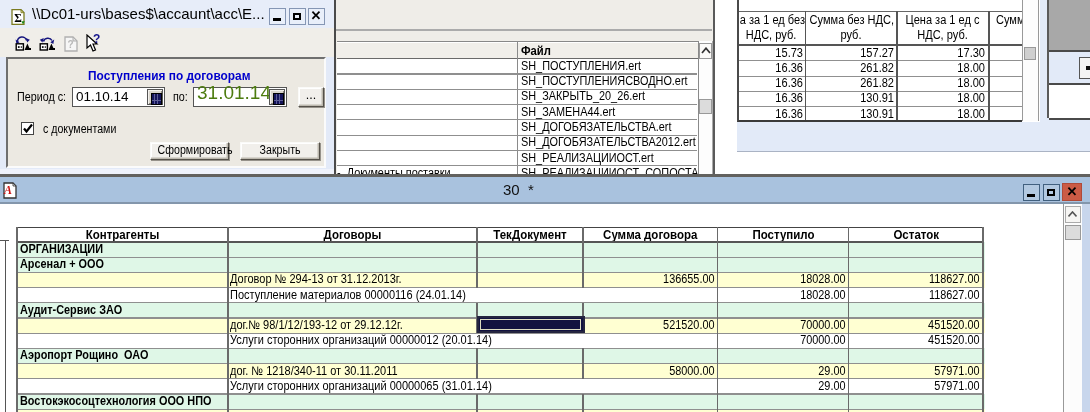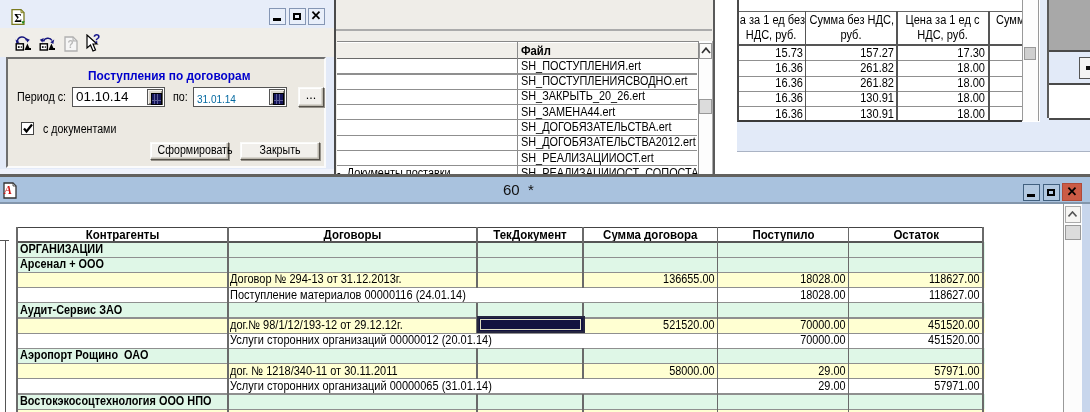--- a/index.html
+++ b/index.html
@@ -103,20 +103,21 @@
 <div class="abs" style="left:0;top:0;width:334px;height:174px;background:#E3EAF8;">
 
   <div class="abs" style="left:0;top:0;width:334px;height:28px;background:#E7EDF9;border-bottom:1px solid #BCC6D8;"></div>
 
   <svg class="abs" style="left:10px;top:9px;" width="16" height="16" viewBox="0 0 16 16">
     <path d="M2 0.7 L11 0.7 L14 3.7 L14 15.3 L2 15.3 Z" fill="#ffffff" stroke="#7B7B20" stroke-width="1.3"></path>
     <path d="M11 0.7 L11 3.7 L14 3.7 Z" fill="#E6E6A0" stroke="#7B7B20" stroke-width="0.9"></path>
     <text x="4.2" y="12.5" font-size="11.5" font-weight="bold" font-family="Liberation Serif" fill="#000">Σ</text>
     <path d="M11.2 12.2 L14.8 12.2 L13 15.2 Z" fill="#1a8a1a"></path>
   </svg>
+  <div class="txt" style="left:32px;top:5px;font-size:15px;color:#000;">\\Dc01-urs\bases$\accaunt\acc\E...</div>
 
   <div class="abs tbtn" style="left:269px;top:8px;width:17px;height:17px;background:#E9EFFA;border:1.5px solid #8596B4;box-sizing:border-box;">
      <div class="abs" style="left:3px;top:9px;width:8px;height:3px;background:#000;"></div>
   </div>
   <div class="abs tbtn" style="left:288.5px;top:8px;width:17px;height:17px;background:#E9EFFA;border:1.5px solid #8596B4;box-sizing:border-box;">
      <div class="abs" style="left:3px;top:3.5px;width:8px;height:7px;border:2px solid #000;box-sizing:border-box;"></div>
   </div>
   <div class="abs tbtn" style="left:308px;top:8px;width:17px;height:17px;background:#E9EFFA;border:1.5px solid #8596B4;box-sizing:border-box;text-align:center;">
      <div class="txt" style="left:0;top:-1px;width:14px;font-size:13px;font-weight:bold;color:#000;">✕</div>
   </div>
@@ -156,21 +157,21 @@
   <div class="abs" style="left:6px;top:57px;width:320px;height:111px;background:#ECE9E2;border-top:2px solid #6F6F6F;border-left:2px solid #6F6F6F;border-right:2.5px solid #FBFBFB;border-bottom:2.5px solid #FBFBFB;box-sizing:border-box;"></div>
   <div class="txt" style="left:88px;top:68.5px;font-size:12.5px;font-weight:bold;color:#0000CC;transform:scaleX(0.95);transform-origin:0 0;">Поступления по договорам</div>
   <div class="txt" style="left:17px;top:89.5px;font-size:12.5px;color:#000;transform:scaleX(0.86);transform-origin:0 0;">Период с:</div>
 
   <div class="abs" style="left:72px;top:87px;width:93px;height:20px;background:#fff;border:1.5px solid #555;box-sizing:border-box;"></div>
   <div class="txt" style="left:76px;top:89px;font-size:13.5px;color:#000;">01.10.14</div>
   <div class="abs calbtn" style="left:147px;top:89px;"></div>
   <div class="txt" style="left:173px;top:89.5px;font-size:12.5px;color:#000;transform:scaleX(0.86);transform-origin:0 0;">по:</div>
 
   <div class="abs" style="left:193px;top:87px;width:94px;height:20px;background:#fff;border:1.5px solid #555;box-sizing:border-box;"></div>
-  <div class="txt" style="left:197px;top:94px;font-size:10px;color:#0369a1;">31.01.14</div>
+  <div class="txt" style="left:197px;top:82px;font-size:19px;color:#4d7c0f;">31.01.14</div>
   <div class="abs calbtn" style="left:269px;top:89px;"></div>
 
   <div class="abs btn3d" style="left:298px;top:87px;width:26px;height:20px;line-height:14px;">...</div>
 
   <div class="abs" style="left:21px;top:122px;width:13px;height:13px;background:#fff;border:1.5px solid #444;box-sizing:border-box;"></div>
   <svg class="abs" style="left:23px;top:124px;" width="10" height="10" viewBox="0 0 10 10">
     <path d="M1 4.5 L3.5 7.5 L9 0.5" fill="none" stroke="#000" stroke-width="2.2"></path>
   </svg>
   <div class="txt" style="left:43px;top:122px;font-size:12.5px;color:#000;transform:scaleX(0.85);transform-origin:0 0;">с документами</div>
 
@@ -181,21 +182,21 @@
 
 <div class="abs" style="left:0;top:174px;width:1090px;height:238px;background:#fff;">
   <div class="abs" style="left:0;top:0;width:1090px;height:3px;background:#62615E;"></div>
   <div class="abs" style="left:0;top:3px;width:1090px;height:25px;background:#A9C2DE;"></div>
 
   <svg class="abs" style="left:3px;top:8px;" width="14" height="17" viewBox="0 0 14 17">
     <path d="M1 1 L10 1 L13 4 L13 16 L1 16 Z" fill="#fff" stroke="#333" stroke-width="1.3"></path>
     <path d="M10 1 L10 4 L13 4 Z" fill="#ddd" stroke="#333" stroke-width="0.8"></path>
     <text x="1" y="12" font-size="12" font-weight="bold" font-style="italic" fill="#CC1111" font-family="Liberation Serif">A</text>
   </svg>
-  <div class="txt" style="left:503px;top:7px;font-size:15px;color:#111;">60</div>
+  <div class="txt" style="left:503px;top:7px;font-size:15px;color:#111;">30</div>
   <div class="txt" style="left:528px;top:7px;font-size:15px;color:#111;">*</div>
 
   <div class="abs" style="left:1023px;top:9.5px;width:17px;height:17.5px;background:#B3C9E1;border:1.5px solid #41607F;box-sizing:border-box;">
     <div class="abs" style="left:3px;top:9.5px;width:8px;height:3px;background:#000;"></div>
   </div>
   <div class="abs" style="left:1042.5px;top:9.5px;width:17px;height:17.5px;background:#B3C9E1;border:1.5px solid #41607F;box-sizing:border-box;">
     <div class="abs" style="left:3px;top:4px;width:8px;height:7px;border:2px solid #000;box-sizing:border-box;"></div>
   </div>
   <div class="abs" style="left:1062px;top:8.5px;width:19.5px;height:18.5px;background:#CB5B45;border:1px solid #B04A38;box-sizing:border-box;text-align:center;">
     <div class="txt" style="left:3.5px;top:0;font-size:13px;font-weight:bold;color:#000;">✕</div>

